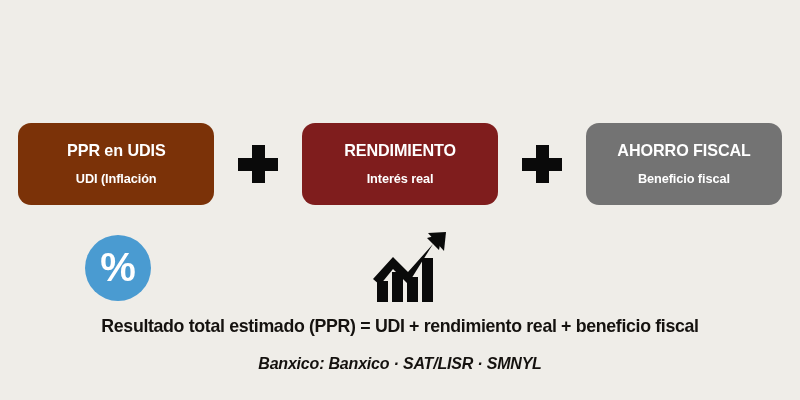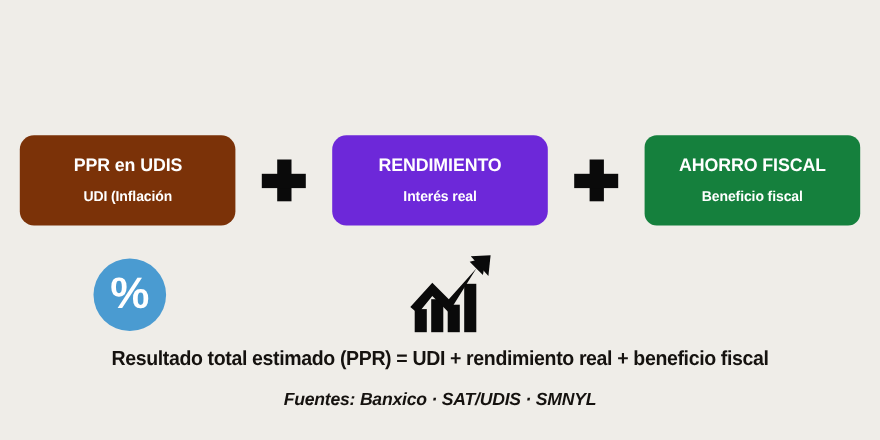--- a/index.html
+++ b/index.html
@@ -201,28 +201,28 @@
 
   <div class="component-row">
 
     <div class="card" style="background:#7b3208;">
       <div class="card-title">PPR en UDIS</div>
       <div class="card-sub">UDI (Inflación</div>
     </div>
 
     <div class="plus"></div>
 
-    <div class="card" style="background:#6d28d9;">
+    <div class="card" style="background:#7f1d1d;">
       <div class="card-title">RENDIMIENTO</div>
       <div class="card-sub">Interés real</div>
     </div>
 
     <div class="plus"></div>
 
-    <div class="card" style="background:#15803d;border-radius:11px;">
+    <div class="card" style="background:#737373;">
       <div class="card-title">AHORRO FISCAL</div>
       <div class="card-sub">Beneficio fiscal</div>
     </div>
 
   </div>
 
   <div class="icon-row">
 
     <div class="icon-slot s1">
       <div class="pct-circle">
@@ -239,16 +239,16 @@
         <path d="M2 48 L22 26 L37 41 L62 13 L56 7 L71 3 L68 19 L62 13 L37 53 L22 38 L9 54 Z" fill="#0a0a0a"></path>
         <path d="M57 2 L75 1 L73 20 Z" fill="#0a0a0a"></path>
       </svg>
     </div>
 
 
   </div>
 
   <div class="footer">
     <p class="formula">Resultado total estimado (PPR) = UDI + rendimiento real + beneficio fiscal</p>
-    <p class="sources">Fuentes: Banxico · SAT/UDIS · SMNYL</p>
+    <p class="sources">Banxico: Banxico · SAT/LISR · SMNYL</p>
   </div>
 
 </div>
 
 </body></html>

